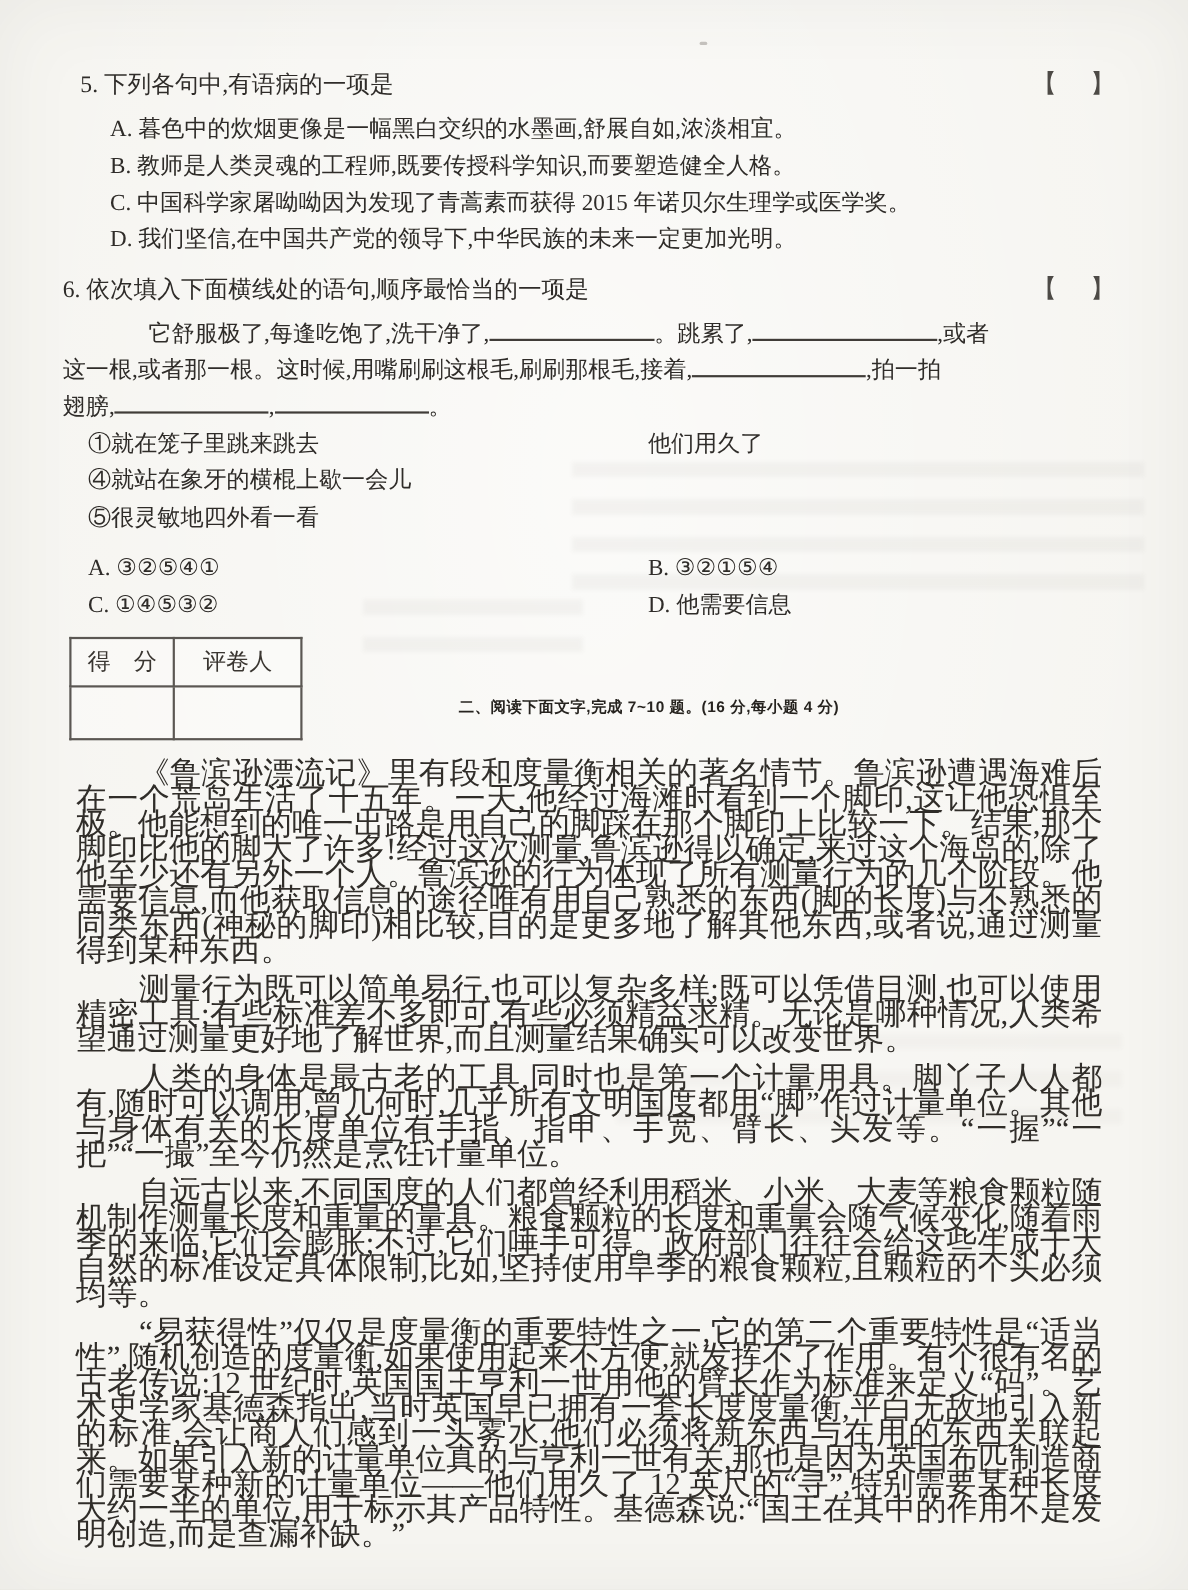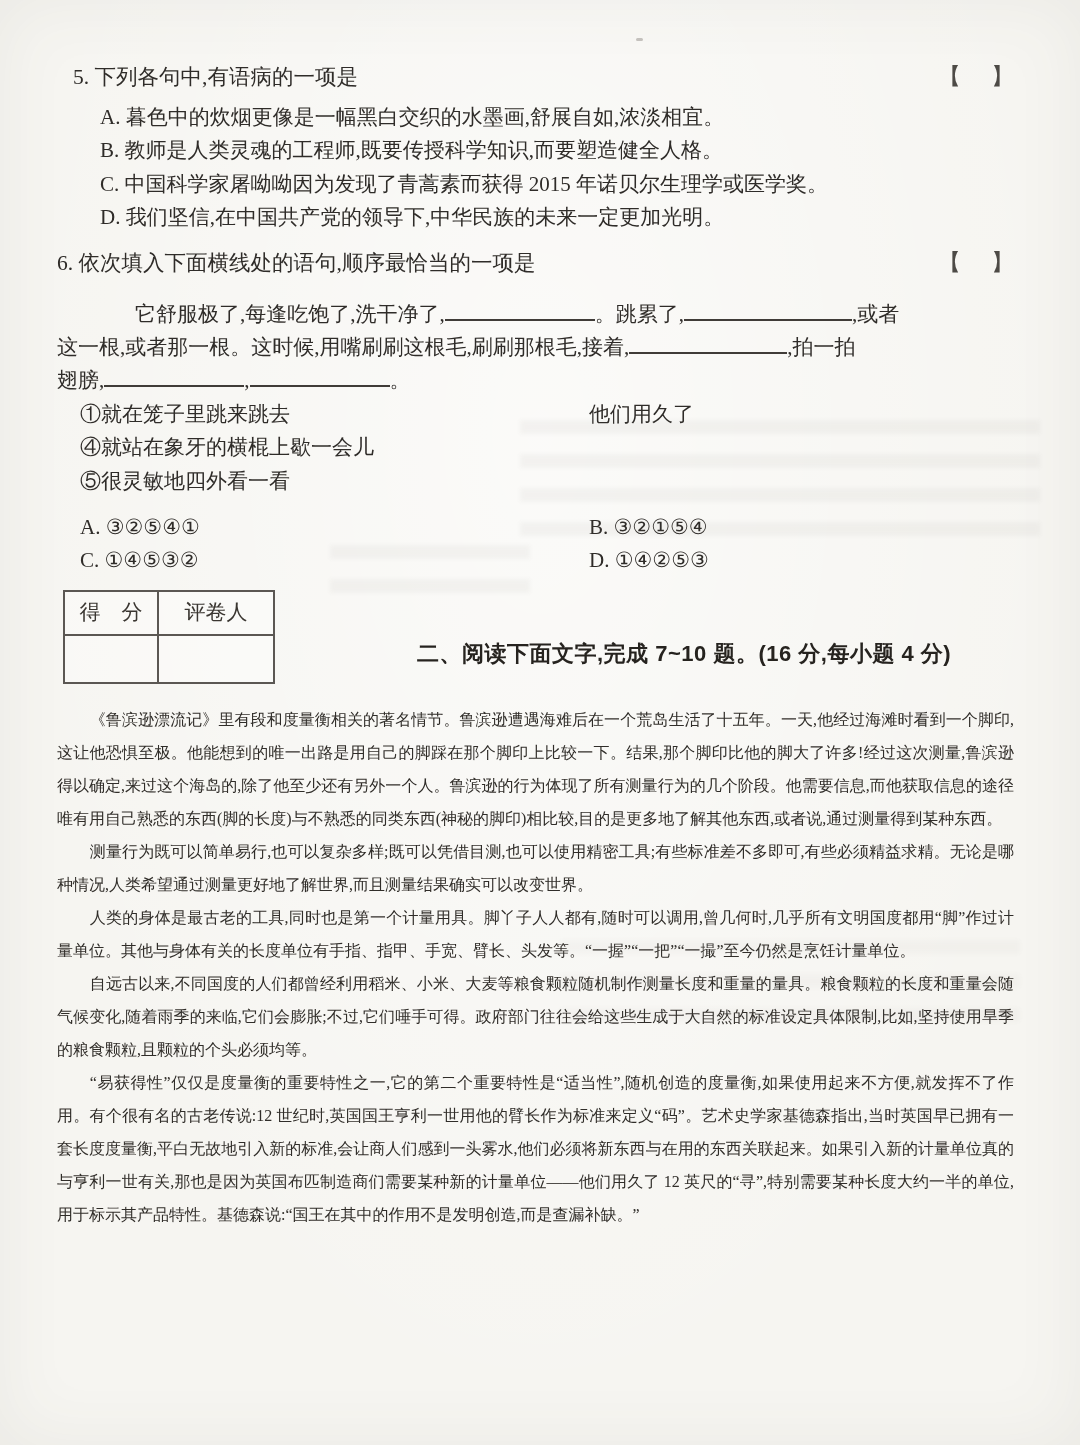--- a/index.html
+++ b/index.html
@@ -34,51 +34,51 @@
   .q5{margin-bottom:11px;margin-left:16px;}
   .q5 .q-head{margin-bottom:7px;}
 
   .fill{margin:0;line-height:33.4px;}
   .fill.first{text-indent:0;padding-left:78px;}
   .blank{display:inline-block;border-bottom:2px solid #403c38;}
   .b150{width:150px;}
   .b170{width:168px;}
   .b160{width:158px;}
   .b140{width:140px;}
-  .q6 .q-head{margin-bottom:18px;gap:20px;}
+  .q6 .q-head{margin-bottom:7px;gap:20px;}
 
   .two-col{display:flex;padding-left:23px;line-height:33.4px;gap:44px;}
   .col-l{width:465px;}
   .col-r{flex:1;}
   .choices{margin-top:13px;}
 
   .score-row{display:flex;align-items:center;margin-top:12px;}
   table.score-table{border-collapse:collapse;margin-left:6px;background:rgba(255,255,255,.35);}
   table.score-table td{
     border:2px solid #5b5residual;border:2px solid #5b5753;
     font-size:21px;color:#3a3631;
     text-align:center;vertical-align:middle;
   }
   table.score-table tr.hdr td{height:40px;}
   table.score-table tr.empty td{height:44px;}
   td.c1{width:90px;}
   td.c2{width:112px;}
   .sec-heading{
     font-family:"Liberation Sans","DejaVu Sans",sans-serif;
-    font-weight:700;font-size:22px;color:#26231f;
+    font-weight:700;font-size:14px;color:#26231f;
     margin:34px 0 0 142px;letter-spacing:.5px;
   }
 
   .passage{margin-top:19px;}
   .passage p{
-    margin:0;
+    margin:12px;
     text-align:justify;
     text-indent:2.05em;
-    font-size:16px;
-    line-height:33px;
+    font-size:28px;
+    line-height:23px;
     color:#302d29;
   }
 </style>
 </head>
 <body>
 
 <div class="sheet">
   <div class="speck"></div>
   <div class="ghost g1"></div>
   <div class="ghost g2"></div>
@@ -116,21 +116,21 @@
       <span class="col-r"></span>
     </div>
 
     <div class="choices">
       <div class="two-col">
         <span class="col-l">A. ③②⑤④①</span>
         <span class="col-r">B. ③②①⑤④</span>
       </div>
       <div class="two-col">
         <span class="col-l">C. ①④⑤③②</span>
-        <span class="col-r">D. ①④②⑤③</span>
+        <span class="col-r">D. 他需要信息</span>
       </div>
     </div>
   </section>
 
   <div class="score-row">
     <table class="score-table">
       <tbody>
           <tr class="hdr">
         <td class="c1">得　分</td>
         <td class="c2">评卷人</td>

